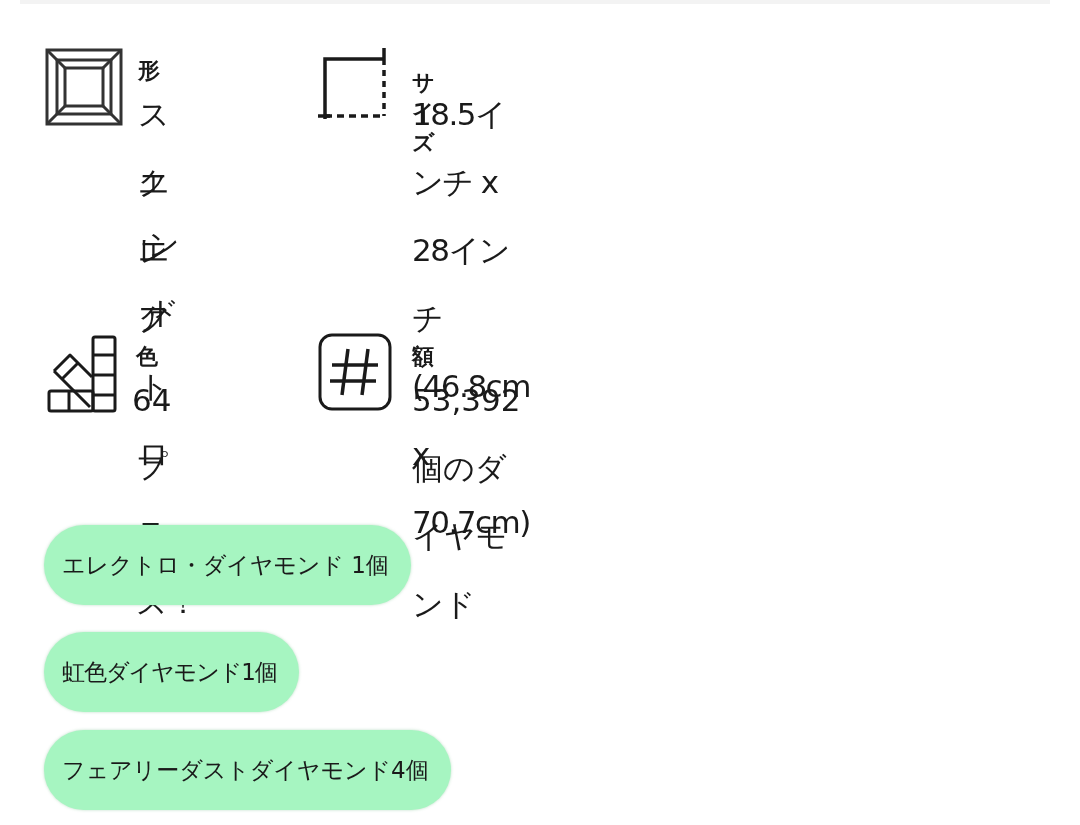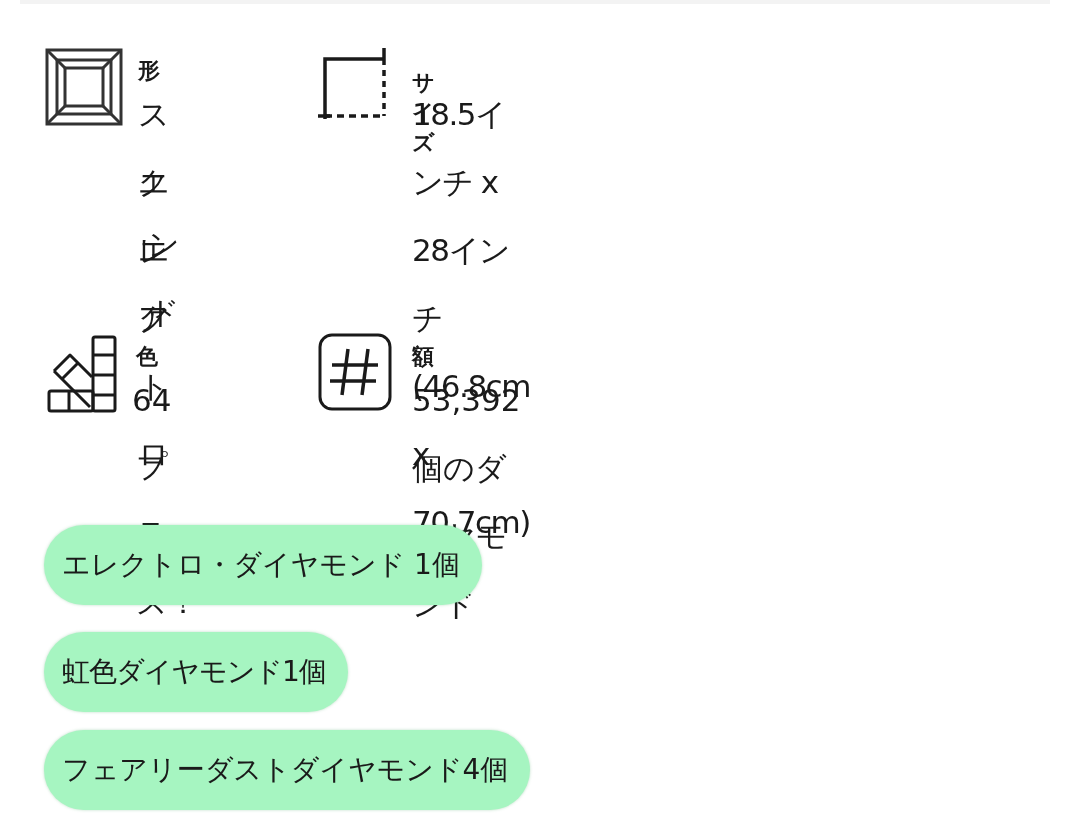--- a/index.html
+++ b/index.html
@@ -5,21 +5,21 @@
   html, body { margin:0; padding:0; background:#ffffff; }
   body { width:1080px; height:825px; position:relative; overflow:hidden;
          font-family:"DejaVu Sans","Liberation Sans",sans-serif; color:#1a1a1a; }
   .topline { position:absolute; left:20px; top:0; width:1030px; height:4px; background:#f3f3f3; }
   .spec { position:absolute; }
   .icon { position:absolute; }
   .label { position:absolute; font-size:22px; font-weight:bold; color:#1a1a1a; }
   .value { position:absolute; font-size:31px; line-height:68px; color:#1a1a1a; }
   .pill { position:absolute; left:44px; height:80px; border-radius:40px;
           background:#a6f5c1; box-shadow:0 0 3px rgba(60,160,90,0.35);
-          font-size:28px; line-height:80px; padding:0 22px 0 18px; white-space:nowrap; color:#1a1a1a; }
+          font-size:23px; line-height:80px; padding:0 22px 0 18px; white-space:nowrap; color:#1a1a1a; }
 </style>
 </head>
 <body>
 
 <div class="topline"></div>
 
 <div class="spec">
   <svg class="icon" style="left:45px;top:48px" width="78" height="78" viewBox="0 0 78 78">
     <g fill="none" stroke="#333" stroke-width="3">
       <rect x="2" y="2" width="74" height="74"></rect>

